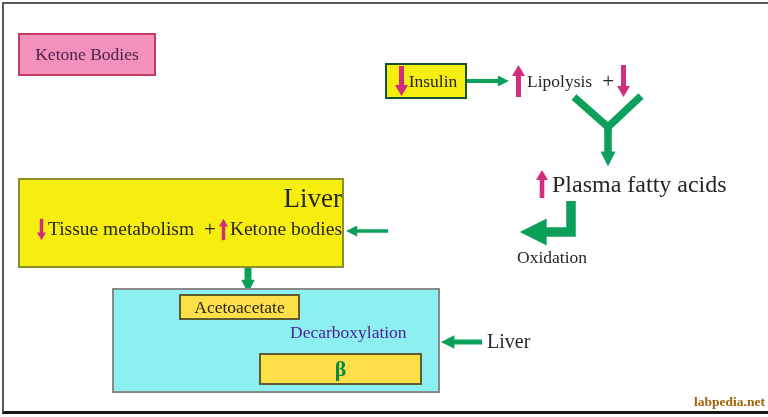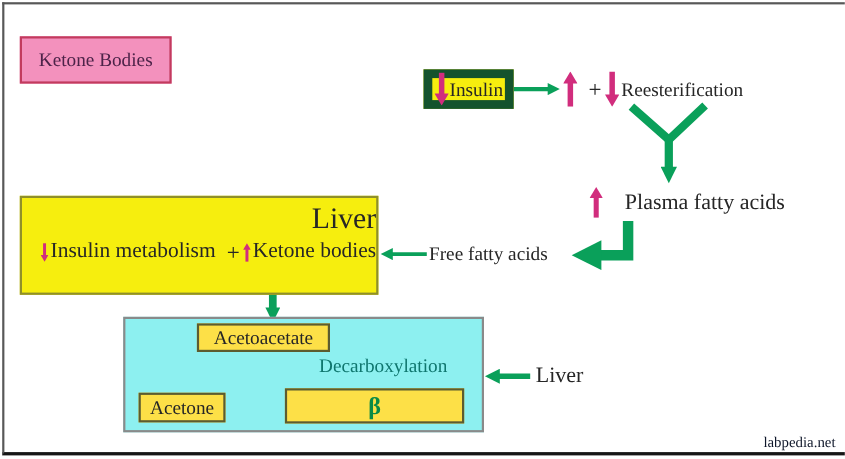--- a/index.html
+++ b/index.html
@@ -18,46 +18,46 @@
   .box{
     display:flex;align-items:center;justify-content:center;
     box-sizing:border-box;white-space:nowrap;
   }
   #ketone-legend{
     left:18px;top:33px;width:138px;height:43px;background:#f391bd;
     border:2px solid #c23b5e;font-size:17.5px;color:#4d2349;
   }
   #insulin-box{
     left:385px;top:63px;width:82px;height:36px;background:#f6ee0e;
-    border:8px solid #14532d;font-size:17.5px;gap:1px;
+    border:2px solid #14532d;font-size:17.5px;gap:1px;
   }
   .row{display:flex;align-items:center;white-space:nowrap;}
   #lipolysis-row{left:512px;top:62px;height:38px;font-size:17.5px;gap:2px;}
-  #plasma-row{left:536px;top:169px;height:30px;font-size:20px;gap:20px;}
+  #plasma-row{left:536px;top:169px;height:30px;font-size:24px;gap:4px;}
   .plus{font-size:21px;margin-left:8px;margin-right:1px;}
   #free-fatty-acids{left:390px;top:220px;font-size:17.5px;}
   #oxidation{left:517px;top:247px;font-size:17.5px;}
   #liver-box{
     left:18px;top:178px;width:326px;height:90px;background:#f6ee0e;
     border:2px solid #8f8f2a;box-sizing:border-box;
   }
   #liver-title{text-align:right;font-size:27px;line-height:1.1;padding-top:4px;}
   #liver-row{margin-left:17px;margin-top:0;font-size:19.5px;gap:2px;}
   #blood-compartment{
     left:112px;top:288px;width:328px;height:105px;background:#8df0f0;
     border:2px solid #8a8a8a;box-sizing:border-box;
   }
   .ybox{background:#fde047;border:2px solid #5c5c30;}
   #acetoacetate-box{left:65px;top:4px;width:121px;height:26px;font-size:17.5px;}
-  #decarboxylation{left:176px;top:32px;font-size:17.5px;color:#0f766e;}
+  #decarboxylation{left:176px;top:32px;font-size:17.5px;color:#4c1d95;}
   #acetone-box{left:12px;top:67px;width:79px;height:27px;font-size:17.5px;}
   #bhb-box{left:145px;top:63px;width:163px;height:32px;font-size:19px;gap:7px;}
   .beta{color:#0a8a46;font-weight:bold;font-size:22px;line-height:1;}
   #blood-label{left:487px;top:330px;font-size:20px;}
-  #watermark{left:694px;top:394px;font-size:13.5px;color:#0f172a;}
+  #watermark{left:694px;top:394px;font-size:13.5px;color:#a16207;font-weight:bold;}
   .pka{display:block;}
   #arrows{position:absolute;left:0;top:0;pointer-events:none;}
 </style>
 </head>
 <body>
 
 <div id="stage">
 
   <svg id="arrows" width="768" height="417" viewBox="0 0 768 417">
     <defs>
@@ -97,63 +97,60 @@
         <polygon points="6.5,30 13,19 0,19"></polygon>
     </svg>
     <span>Insulin</span>
   </div>
 
   <div id="lipolysis-row" class="abs row">
     <svg class="pka" width="13" height="32" viewBox="0 0 13 32" fill="#d12d7d">
       <polygon points="6.5,0 13,11 0,11"></polygon>
         <rect x="4" y="10" width="5" height="22"></rect>
     </svg>
+    <span>Lipolysis</span>
     <span class="plus">+</span>
     <svg class="pka" width="13" height="32" viewBox="0 0 13 32" fill="#d12d7d">
       <rect x="4" y="0" width="5" height="22"></rect>
         <polygon points="6.5,32 13,21 0,21"></polygon>
     </svg>
-    <span>Reesterification</span>
   </div>
 
   <div id="plasma-row" class="abs row">
     <svg class="pka" width="12" height="28" viewBox="0 0 12 28" fill="#d12d7d">
       <polygon points="6,0 12,10 0,10"></polygon>
         <rect x="3.7" y="9" width="4.6" height="19"></rect>
     </svg>
     <span>Plasma fatty acids</span>
   </div>
 
-  <div id="free-fatty-acids" class="abs">Free fatty acids</div>
+  <div id="oxidation" class="abs">Oxidation</div>
 
   <div id="liver-box" class="abs">
     <div id="liver-title">Liver</div>
     <div id="liver-row" class="row">
       <svg class="pka" width="13" height="31" viewBox="0 0 13 31" fill="#d12d7d">
         <rect x="4" y="0" width="5" height="21"></rect>
           <polygon points="6.5,31 13,20 0,20"></polygon>
       </svg>
-      <span>Insulin metabolism</span>
+      <span>Tissue metabolism</span>
       <span class="plus">+</span>
       <svg class="pka" width="13" height="31" viewBox="0 0 13 31" fill="#d12d7d">
         <polygon points="6.5,0 13,11 0,11"></polygon>
           <rect x="4" y="10" width="5" height="21"></rect>
       </svg>
       <span>Ketone bodies</span>
     </div>
   </div>
 
   <div id="blood-compartment" class="abs">
     <div id="acetoacetate-box" class="abs box ybox">
       <span>Acetoacetate</span>
     </div>
     <div id="decarboxylation" class="abs">Decarboxylation</div>
-    <div id="acetone-box" class="abs box ybox">
-      <span>Acetone</span>
-    </div>
     <div id="bhb-box" class="abs box ybox">
       <span class="beta">β</span>
     </div>
   </div>
 
   <div id="blood-label" class="abs">Liver</div>
 
   <div id="watermark" class="abs">labpedia.net</div>
 
   <div id="frame"></div>

